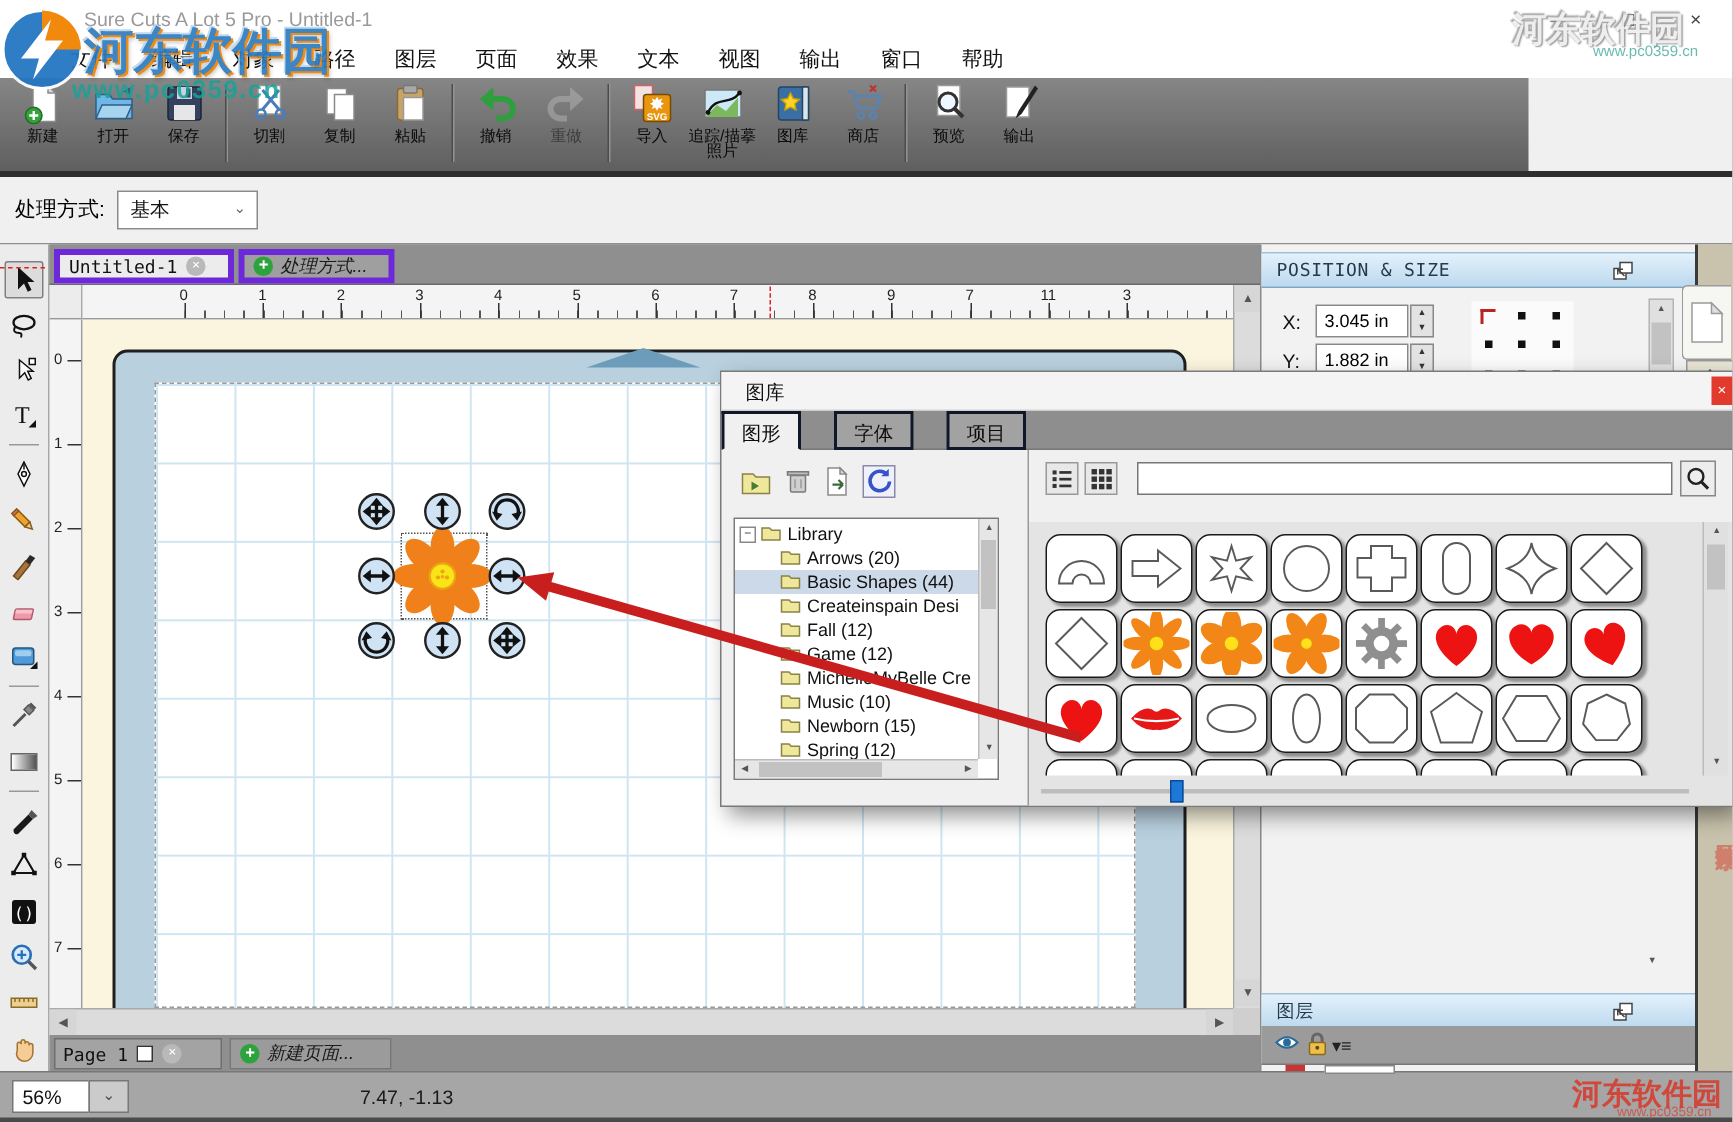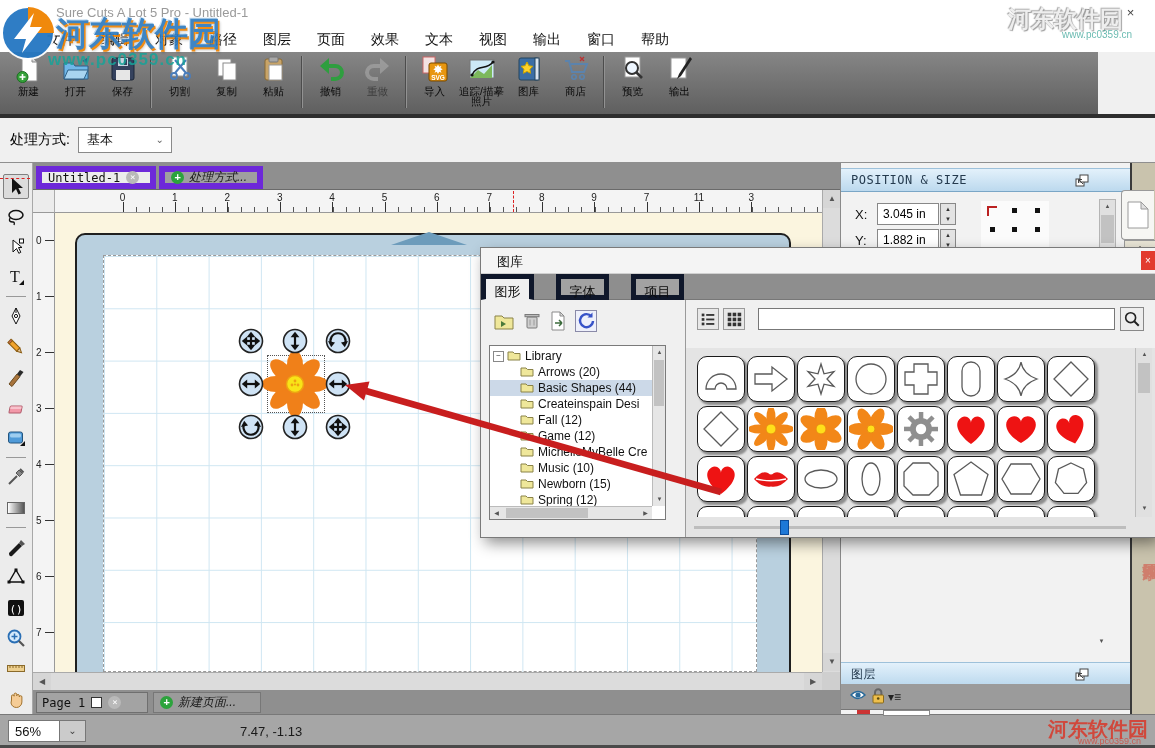--- a/index.html
+++ b/index.html
@@ -7,41 +7,41 @@
        font-family:"Liberation Sans",sans-serif;outline:1px solid #444;font-size:13px}
   .abs{position:absolute}
   
   #titlebar{left:0;top:0;width:1155px;height:26px;background:#fff}
   #wtitle{position:absolute;left:56px;top:5px;color:#9a9a9a;font-size:13px;white-space:nowrap}
   .wbtn{position:absolute;top:0;width:45px;height:26px;text-align:center;line-height:26px;color:#444;font-size:13px}
   #titlebar .mini{left:1015px}#titlebar .maxi{left:1063px}#titlebar .clos{left:1108px}
   #menubar{left:0;top:26px;width:1155px;height:26px;background:#fff;display:flex;padding-left:34px;box-sizing:border-box}
   .mi{padding:0 13px;line-height:26px;color:#111;font-size:14px}
   
-  #toolbar{left:0;top:52px;width:1098px;height:62px;background:linear-gradient(#868686,#5f5f5f);display:flex;align-items:flex-start;padding:2px 0 0 6px;box-sizing:border-box}
+  #toolbar{left:0;top:52px;width:1019px;height:62px;background:linear-gradient(#868686,#5f5f5f);display:flex;align-items:flex-start;padding:2px 0 0 6px;box-sizing:border-box}
   .tbtn{width:45px;height:58px;display:flex;flex-direction:column;align-items:center;margin-right:2px}
   .tbtn .ticon{height:30px;display:flex;align-items:center;justify-content:center}
   .tbtn .tlabel{font-size:10.5px;color:#0a0a0a;line-height:10px;text-align:center;margin-top:2px;width:46px}
   .tbtn.dis{opacity:.5}
   .tsep{width:0;height:52px;border-left:1px solid #4c4c4c;border-right:1px solid #929292;margin:2px 5px 0 3px}
   #darkstrip{left:0;top:114px;width:1155px;height:4px;background:#2e2e2e}
   
   #modebar{left:0;top:118px;width:1155px;height:45px;background:#f0f0f0;border-bottom:1px solid #8f8f8f;box-sizing:border-box}
   #modelabel{position:absolute;left:10px;top:13px;font-size:14px;color:#000000}
   #modeselect{position:absolute;left:78px;top:9px;width:94px;height:26px;background:#fff;border:1px solid #8a8a8a;line-height:24px;padding-left:8px;box-sizing:border-box;color:#111}
   #modeselect .chev{position:absolute;right:7px;top:0;color:#666;font-size:10px}
   
   #tooldock{left:0;top:163px;width:33px;height:551px;background:#ececec;border-right:1px solid #a8a8a8;box-sizing:border-box;display:flex;flex-direction:column;align-items:center;padding-top:8px}
   .tool{width:24px;height:24px;margin:2.5px 0;display:flex;align-items:center;justify-content:center;border:1px solid transparent}
   .tool.sel{background:#dcdcdc;border:1px solid #808080;border-radius:2px}
   .tdiv{width:20px;height:1px;background:#999;margin:4px 0}
   
   #docarea{left:33px;top:163px;width:807px;height:527px;background:#8f8f8f}
   #doctabs{position:absolute;left:0;top:0;width:807px;height:27px;background:#8f8f8f;border-bottom:1px solid #6a6a6a;box-sizing:border-box}
-  .dtabdoc{position:absolute;top:3px;height:23px;display:flex;align-items:center;padding:0 6px;box-sizing:border-box;border:6px solid #6d28d9}
+  .dtabdoc{position:absolute;top:3px;height:23px;display:flex;align-items:center;padding:0 6px;box-sizing:border-box;border:4px solid #6d28d9}
   #tab-active{left:3px;width:120px;background:#ececec;font-family:"DejaVu Sans Mono",monospace;font-size:12px;color:#111}
   #tab-new{left:126px;width:104px;background:#9f9f9f;font-style:italic;font-size:12px;color:#1a1a1a}
   .closecirc{width:13px;height:13px;border-radius:50%;background:#b9b9b9;color:#fff;font-size:9px;line-height:13px;text-align:center;margin-left:6px}
   .pluscirc{width:13px;height:13px;border-radius:50%;background:#2ca33c;color:#fff;font-size:11px;line-height:12px;text-align:center;margin-right:5px;font-weight:bold}
   #corner{position:absolute;left:0;top:27px;width:22px;height:23px;background:#ececec;border-right:1px solid #aaa;border-bottom:1px solid #999;box-sizing:border-box}
   #hruler{position:absolute;left:22px;top:27px;width:767px;height:23px;background:#f4f4f4;border-bottom:1px solid #999;box-sizing:border-box;
     background-image:repeating-linear-gradient(90deg,#555 0 1px,transparent 1px 13.1px);background-size:100% 5px;background-position:67.5px 100%;background-repeat:no-repeat}
   .hnum{position:absolute;top:2px;transform:translateX(-50%);font-size:10px;color:#222}
   .htick{position:absolute;bottom:0;width:1px;height:10px;background:#333}
   #vruler{position:absolute;left:0;top:50px;width:22px;height:459px;background:#f4f4f4;border-right:1px solid #999;box-sizing:border-box}
@@ -92,21 +92,21 @@
   
   #rightstrip{left:1130px;top:163px;width:25px;height:551px;background:#c9c3ad;border-left:2px solid #3a3a3a;box-sizing:border-box}
   #striptab-page{left:1121px;top:190px;width:32px;height:48px;background:#f6f6f3;border:1px solid #9a9a9a;border-right:none;border-radius:4px 0 0 4px;display:flex;align-items:center;justify-content:center;z-index:11}
   #striptab-arrow{left:1124px;top:240px;width:30px;height:24px;background:#e9e5d6;border:1px solid #9a9a9a;display:flex;align-items:center;justify-content:center;z-index:11}
   
   #dialog{left:481px;top:248px;width:674px;height:289px;background:#f0f0f0;box-shadow:0 0 0 1px #7a7a7a,4px 6px 14px rgba(0,0,0,.45);z-index:50}
   #dlgtitle{position:absolute;left:0;top:0;width:674px;height:26px;background:#f4f4f4;border-bottom:1px solid #d0d0d0;box-sizing:border-box}
   #dlgtitle .t{position:absolute;left:16px;top:5px;color:#111;font-size:13px}
   #dlgclose{position:absolute;right:0;top:3px;width:14px;height:19px;background:#e23b2e;color:#fff;text-align:center;line-height:19px;font-size:10px}
   #dlgtabs{position:absolute;left:0;top:26px;width:674px;height:26px;background:#8e8e8e;border-bottom:1px solid #777;box-sizing:border-box}
-  .dtab{position:absolute;top:0;width:53px;height:26px;text-align:center;line-height:26px;font-size:13px;color:#0c0c0c;background:#a2a2a2;border:5px solid #0f172a;box-sizing:border-box}
+  .dtab{position:absolute;top:0;width:53px;height:26px;text-align:center;line-height:26px;font-size:13px;color:#0c0c0c;background:#a2a2a2;border:2px solid #0f172a;box-sizing:border-box}
   .dtab.act{background:#f0f0f0;border-bottom:1px solid #f0f0f0}
   #dlgbody{position:absolute;left:0;top:52px;width:674px;height:237px}
   #paneldiv{position:absolute;left:204px;top:0;width:1px;height:237px;background:#9a9a9a}
   .dbtn{position:absolute;width:22px;height:22px;display:flex;align-items:center;justify-content:center}
   .dbtn.br{border:1px solid #8a8aa8;background:#eef0fb;box-sizing:border-box}
   #treebox{position:absolute;left:8px;top:45px;width:177px;height:175px;background:#fff;border:1px solid #7a7a7a;box-sizing:border-box;overflow:hidden}
   #treerows{position:absolute;left:0;top:2px;width:162px;height:160px;overflow:hidden}
   .trow{position:relative;height:16px;display:flex;align-items:center;font-size:12px;color:#111;white-space:nowrap}
   .trow .tlbl{margin-left:4px}
   .trow.selrow{background:#ccd9e8}

